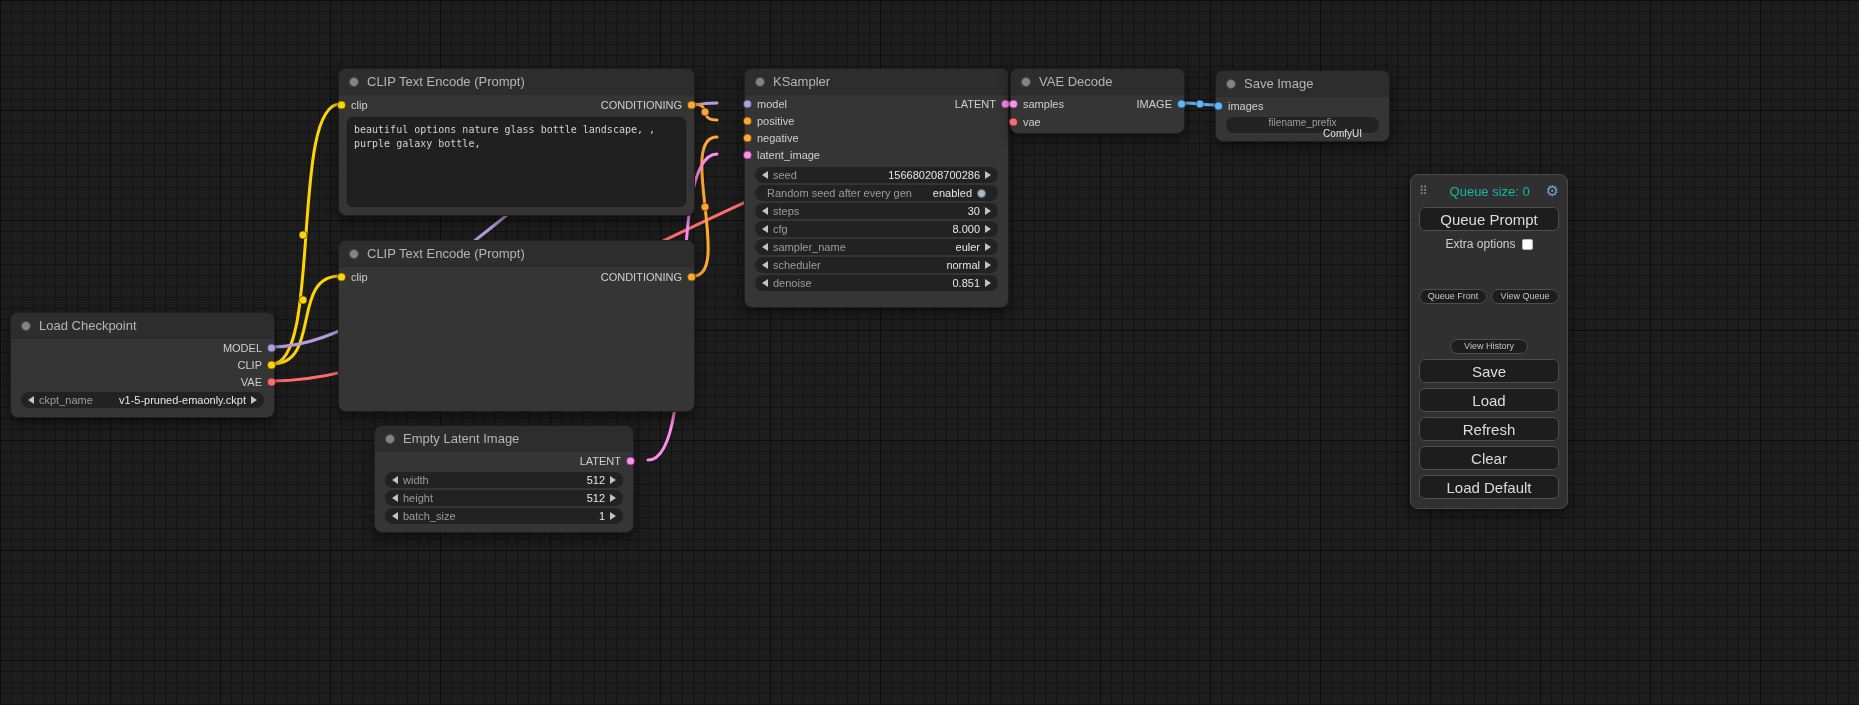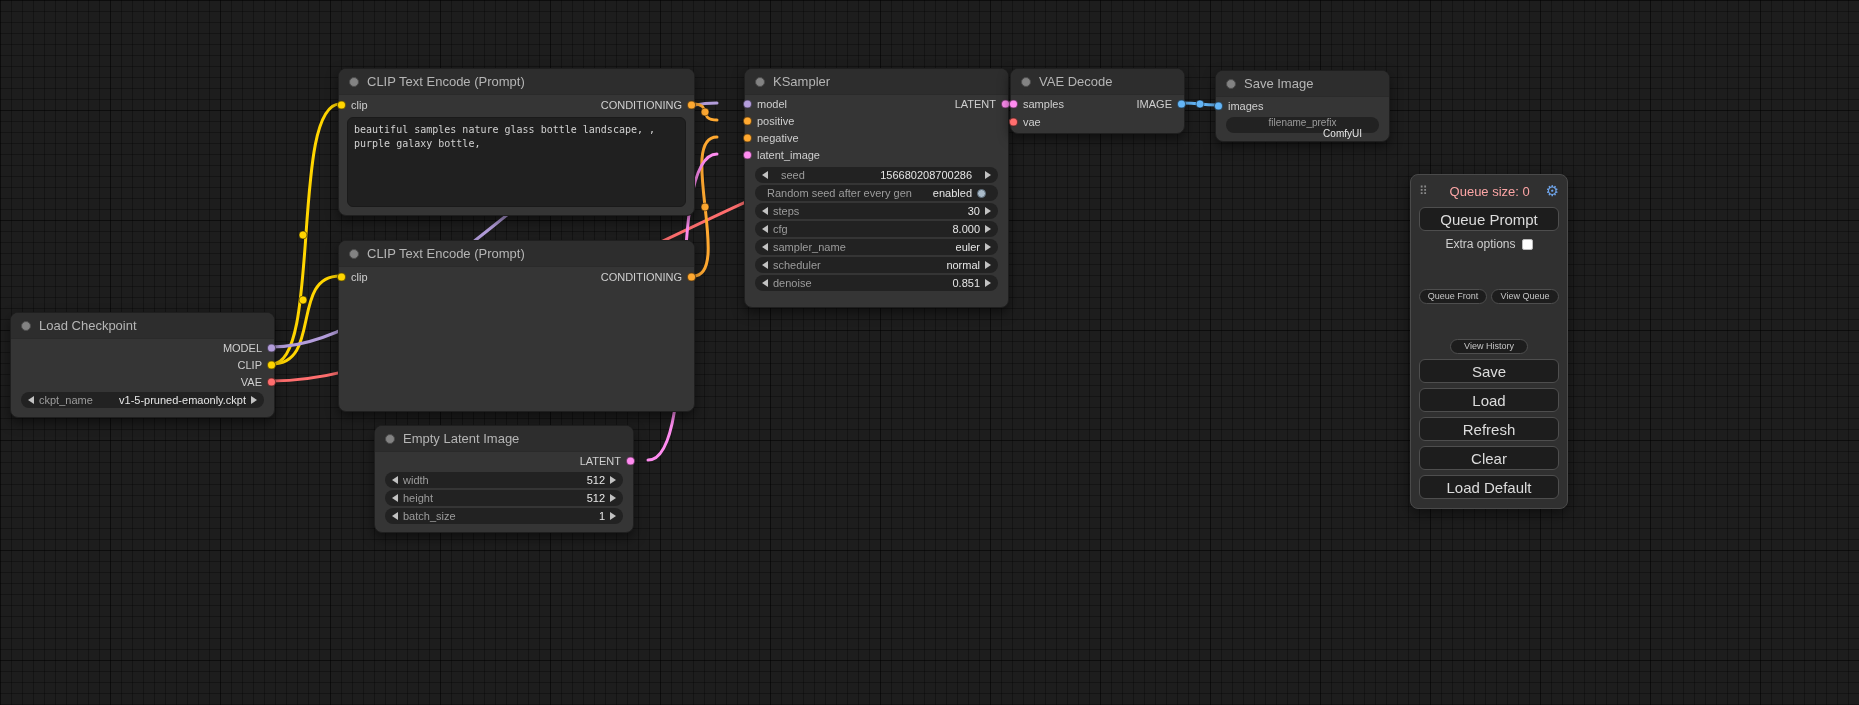--- a/index.html
+++ b/index.html
@@ -81,21 +81,21 @@
 
   
   .queue-panel {
     position:absolute; left:1410px; top:174px; width:158px; z-index:3;
     background:#303030; border:1px solid #4a4a4a; border-radius:8px;
     padding:5px 8px 9px; box-shadow:0 5px 14px rgba(0,0,0,.5);
     color:#dedede;
   }
   .qp-header { display:flex; align-items:center; height:22px; font-size:13px; }
   .qp-handle { color:#8a8a8a; font-size:12px; margin-right:6px; cursor:grab; }
-  .qp-size { flex:1; text-align:center; color:#fca5a5; }
+  .qp-size { flex:1; text-align:center; color:#14b8a6; }
   .qp-gear { color:#6ea3e8; font-size:15px; cursor:pointer; }
   button { font-family:inherit; cursor:pointer; }
   .qp-btn {
     display:block; width:100%;
     background:#1d1d1d; border:1px solid #4e4e4e; border-radius:6px;
     color:#dcdcdc;
     margin-top:32px;
   }
   .qp-btn.big { height:24px; font-size:15px; margin-top:5px; }
   .qp-extra { display:flex; align-items:center; justify-content:center; gap:6px; height:20px; margin-top:3px; font-size:12px; color:#cfcfcf; }
@@ -156,21 +156,21 @@
   <div class="node-title">
     <span class="collapse-dot"></span>
     <span class="title-text">CLIP Text Encode (Prompt)</span>
   </div>
   <div class="slot-row h20">
     <span class="slot-dot in" style="background-color: rgb(255, 213, 0);"></span>
     <span>clip</span>
     <span class="out-label">CONDITIONING</span>
     <span class="slot-dot out" style="background-color: rgb(255, 169, 49);"></span>
   </div>
-  <div class="prompt-box" style="height:90px;">beautiful samples nature glass bottle landscape, , purple galaxy bottle,</div>
+  <div class="prompt-box" style="height:90px;">beautiful options nature glass bottle landscape, , purple galaxy bottle,</div>
 </div>
 
 <div class="node" style="left:338px; top:240px; width:357px; height:172px;">
   <div class="node-title">
     <span class="collapse-dot"></span>
     <span class="title-text">CLIP Text Encode (Prompt)</span>
   </div>
   <div class="slot-row h20">
     <span class="slot-dot in" style="background-color: rgb(255, 213, 0);"></span>
     <span>clip</span>
@@ -225,21 +225,21 @@
   </div>
   <div class="slot-row h17">
     <span class="slot-dot in" style="background-color: rgb(255, 169, 49);"></span>
     <span>negative</span>
   </div>
   <div class="slot-row h17">
     <span class="slot-dot in" style="background-color: rgb(255, 140, 240);"></span>
     <span>latent_image</span>
   </div>
 
-  <div class="widget" style="margin-top:4px;gap:8px;">
+  <div class="widget" style="margin-top:4px;">
     <span class="arrow-l"></span>
     <span class="w-label">seed</span>
     <span class="w-value">156680208700286</span>
     <span class="arrow-r"></span>
   </div>
   <div class="widget no-arrows">
     <span class="w-label" style="margin-left:0;">Random seed after every gen</span>
     <span class="w-value">enabled</span>
     <span class="toggle-dot"></span>
   </div>

